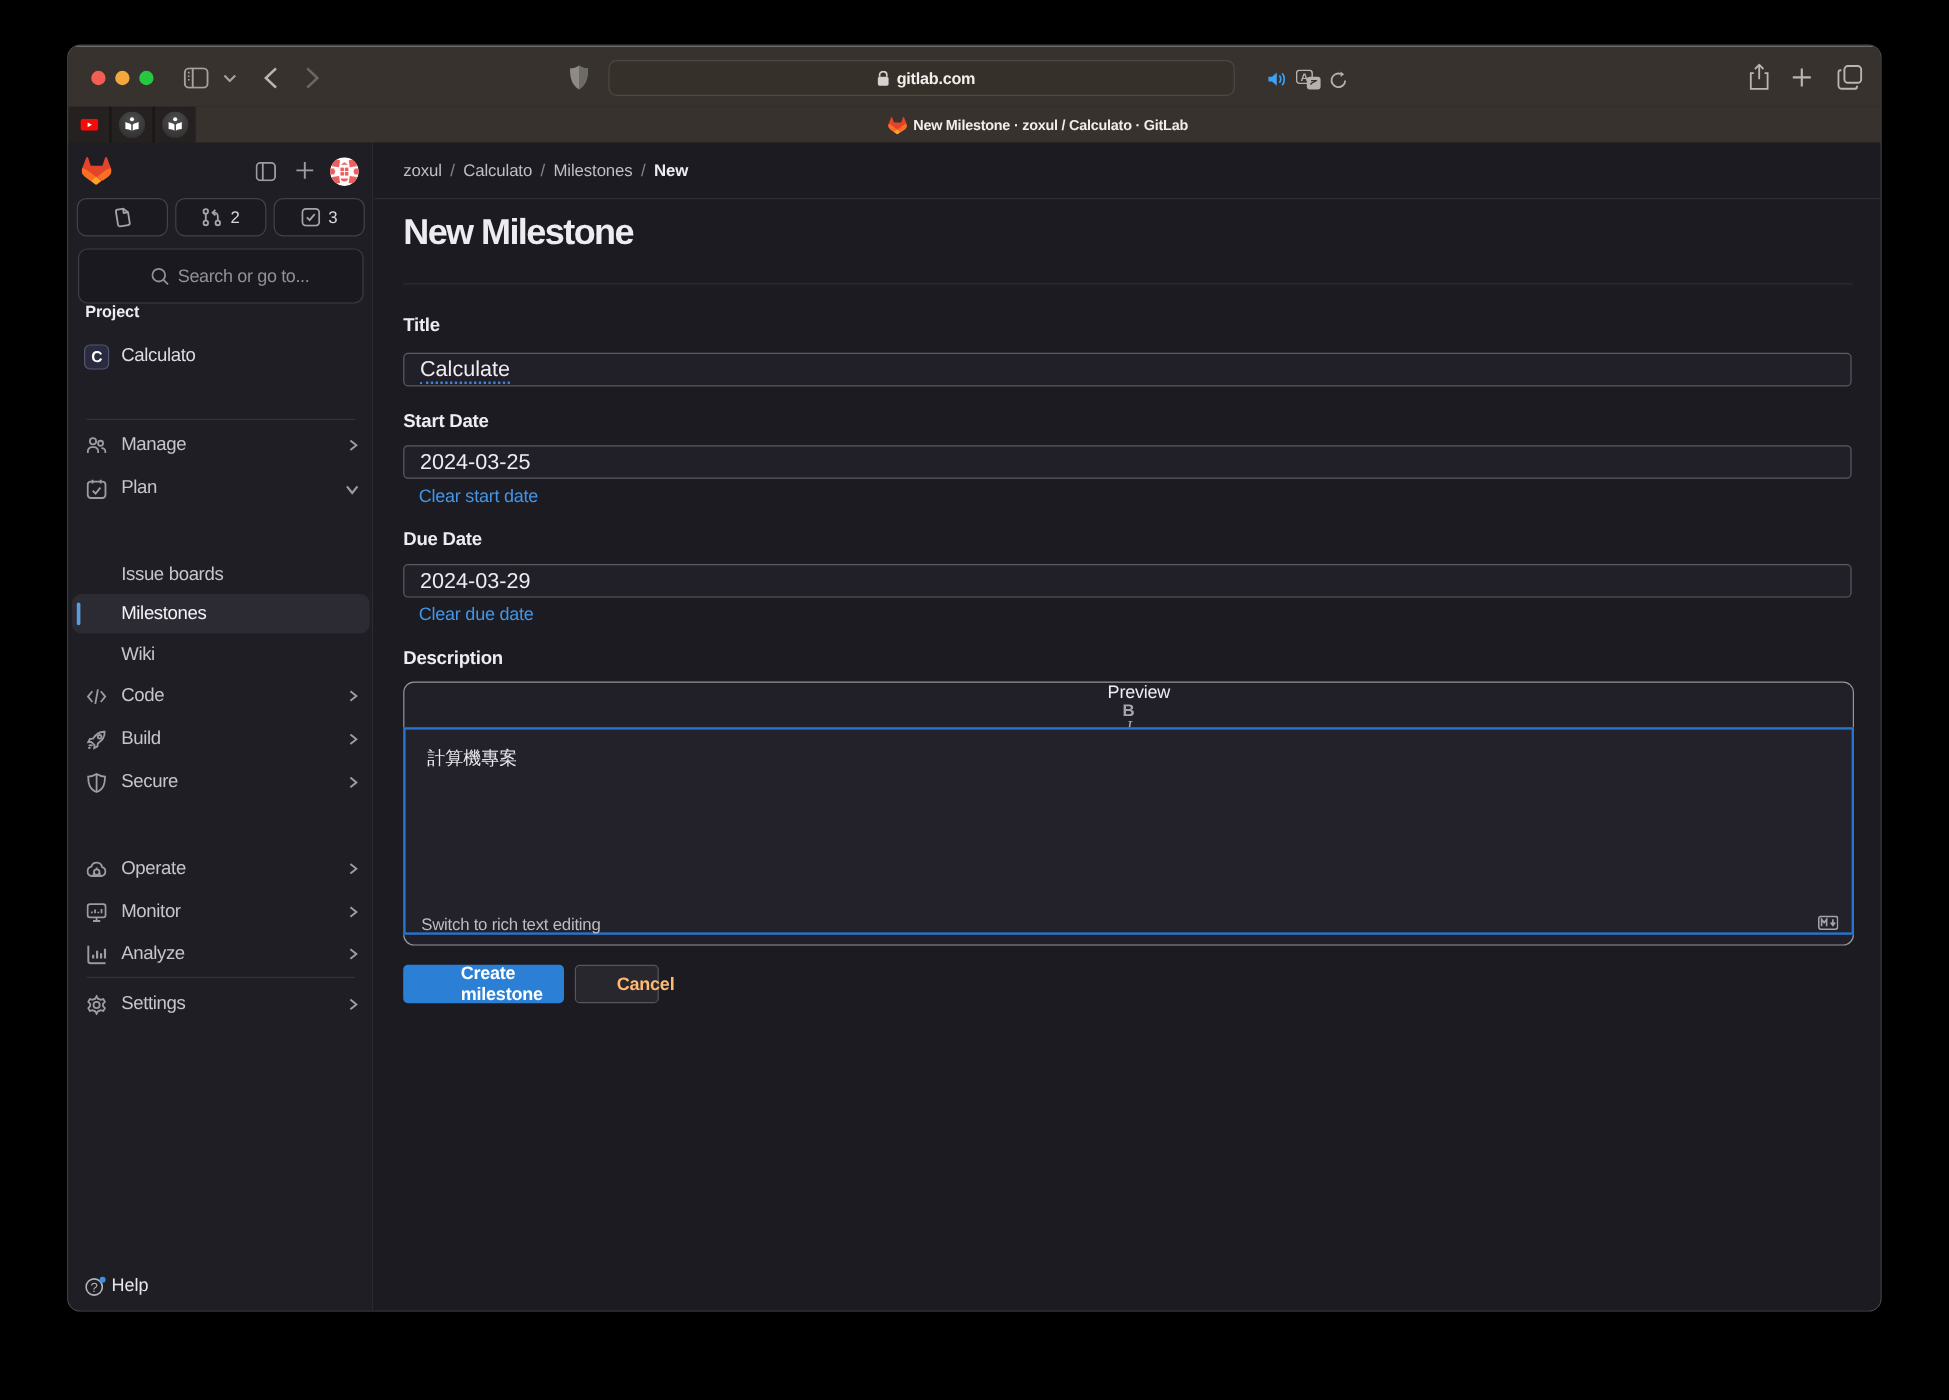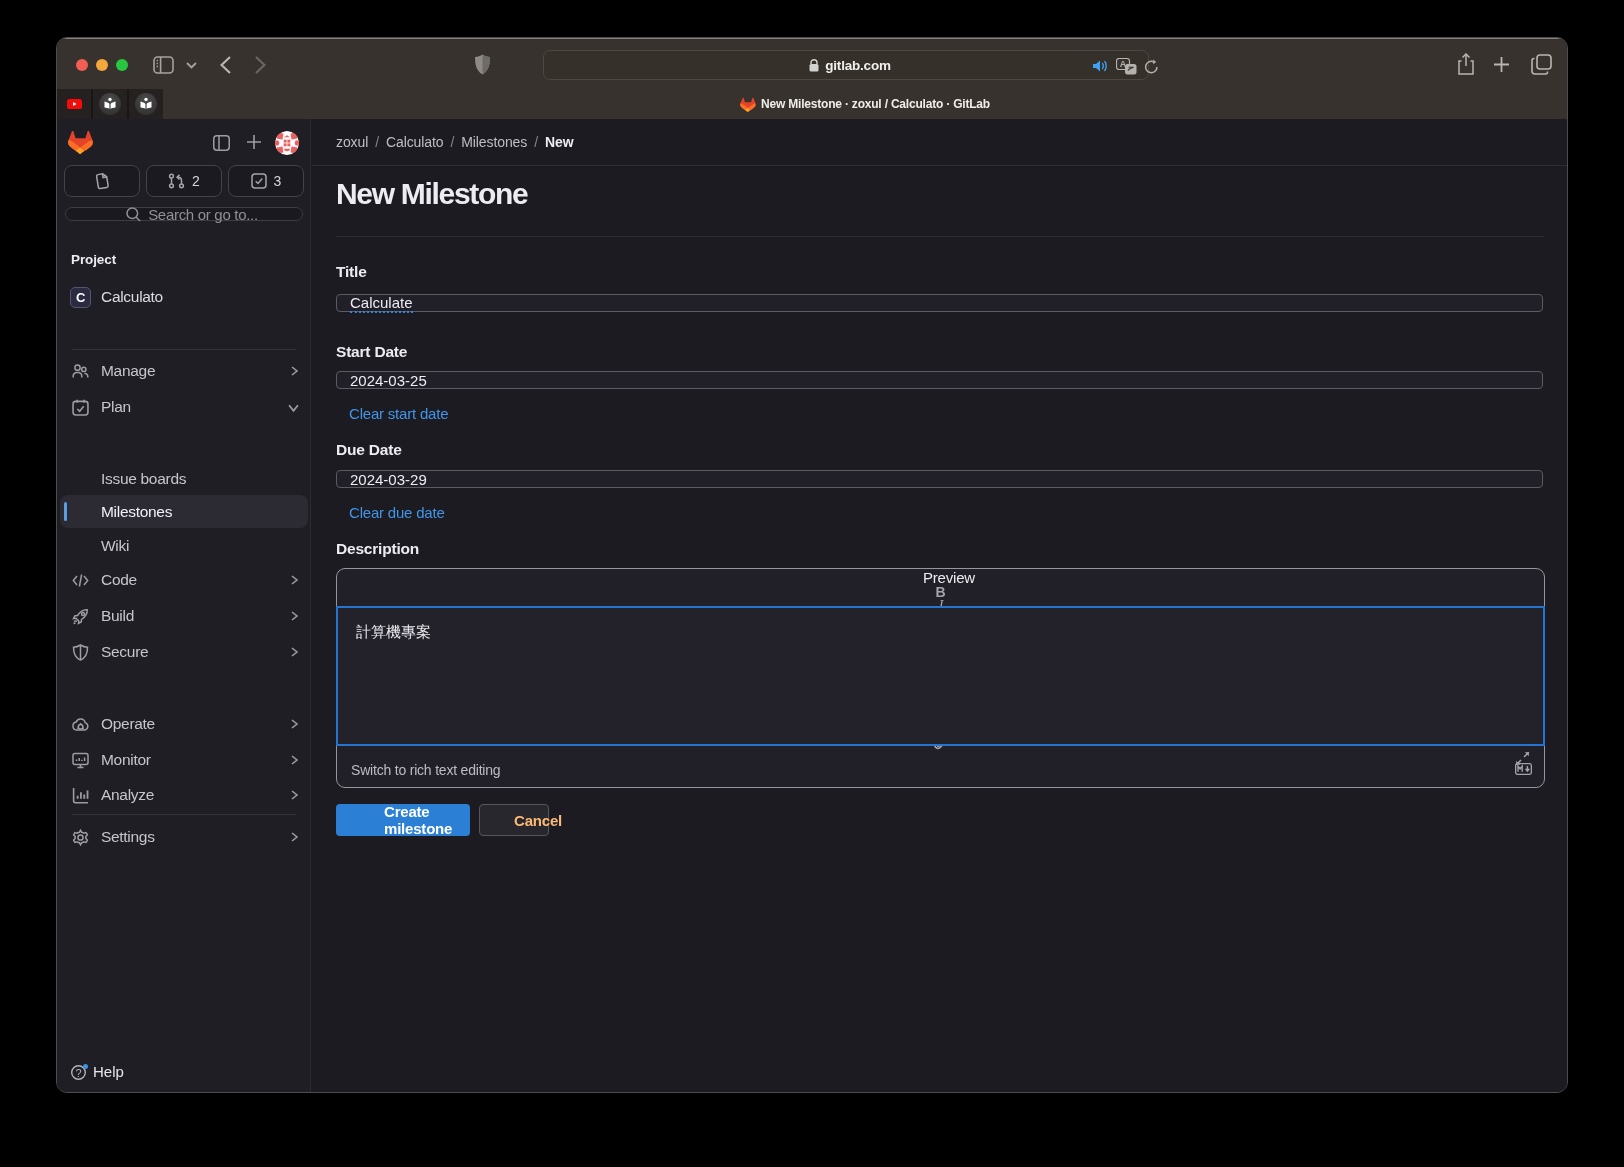--- a/index.html
+++ b/index.html
@@ -5,64 +5,64 @@
 * { margin:0; padding:0; box-sizing:border-box; }
 html,body { width:1624px; height:1167px; background:#000; font-family:"Liberation Sans", sans-serif; overflow:hidden; }
 #win { position:absolute; left:57px; top:38px; width:1510px; height:1054px; border-radius:10px; overflow:hidden; background:#1c1b21; outline:1px solid rgba(255,255,255,0.30); }
 
 #toolbar { position:absolute; left:0; top:0; width:1510px; height:51px; background:#37322d; border-top:1px solid rgba(255,255,255,0.38); }
 .tl { position:absolute; top:20px; width:12px; height:12px; border-radius:50%; }
 #tl-r { left:19px; background:#f25e53; }
 #tl-y { left:39px; background:#f4a73c; }
 #tl-g { left:59px; background:#27c83f; }
 .ticon { position:absolute; color:#a7a29d; }
-#addrbar { position:absolute; left:450px; top:11px; width:606px; height:30px; border-radius:7px; background:#353029; border:1px solid #4d4843;margin-left:36px; }
+#addrbar { position:absolute; left:450px; top:11px; width:522px; height:30px; border-radius:7px; background:#353029; border:1px solid #4d4843; }
 #addrtxt { position:absolute; left:8px; right:0; top:0; bottom:0; display:flex; align-items:center; justify-content:center; color:#f1efed; font-size:13.5px; font-weight:700; letter-spacing:-0.2px; }
 #tabstrip { position:absolute; left:0; top:51px; width:1510px; height:30px; background:#37322d; }
 #pinned { position:absolute; left:0; top:0; width:106px; height:30px; background:#242120; display:flex; }
 .pin-cell { width:35px; height:30px; position:relative; }
 .pin-sep { width:2px; height:30px; background:#191716; }
 #tabtitle { position:absolute; left:106px; right:0; top:0; height:30px; display:flex; align-items:center; justify-content:center; gap:5px; color:#f0eeec; font-size:12px; font-weight:700; letter-spacing:-0.2px; }
 
 #gl { position:absolute; left:0; top:81px; width:1510px; height:973px; background:#1c1b21; }
 #sidebar { position:absolute; left:0; top:0; width:254px; height:973px; background:#1f1e25; border-right:1px solid #2b2a31; }
 #main { position:absolute; left:255px; top:0; width:1255px; height:973px; background:#1c1b21; }
 
 .sb-ico { position:absolute; }
 #sb-btnrow { position:absolute; left:7px; top:46px; width:240px; height:32px; display:flex; gap:6px; }
 .sb-btn { flex:1; height:32px; background:#1b1a21; border:1px solid #43424a; border-radius:8px; display:flex; align-items:center; justify-content:center; gap:7px; color:#d7d6dc; font-size:14px; }
-#sb-search { position:absolute; left:8px; top:88px; width:238px; height:14px; background:#1a191f; border:1px solid #3e3d44; border-radius:8px; display:flex; align-items:center; justify-content:center; gap:7px; color:#909098; font-size:15px; letter-spacing:-0.3px;padding-left:16px; }
+#sb-search { position:absolute; left:8px; top:88px; width:238px; height:46px; background:#1a191f; border:1px solid #3e3d44; border-radius:8px; display:flex; align-items:center; justify-content:center; gap:7px; color:#909098; font-size:15px; letter-spacing:-0.3px;padding-left:16px; }
 #sb-menu { position:absolute; left:0; top:0; width:254px; height:973px; }
 .mi { position:absolute; left:0; width:254px; height:36px; display:flex; align-items:center; color:#c6c5cb; font-size:15.5px; letter-spacing:-0.3px; }
 .mi .ic { position:absolute; left:15px; width:17px; height:17px; }
 .mi .lbl { position:absolute; left:44px; }
 .mi .chev { position:absolute; right:12px; width:10px; height:10px; }
 .sect { position:absolute; left:14px; top:133px; color:#ececf1; font-weight:700; font-size:13.5px; letter-spacing:-0.1px; }
 .sb-div { position:absolute; left:15px; width:224px; height:1px; background:#33323a; }
 #mi-active { position:absolute; left:3px; right:3px; top:0.5px; height:33px; background:#2c2b33; border-radius:8px; }
 #mi-bar { position:absolute; left:6.5px; top:7.5px; width:3px; height:19px; border-radius:3px; background:#5b9edf; }
 #help { position:absolute; left:14px; top:944px; display:flex; align-items:center; gap:5px; color:#e7e6ec; font-size:15px; }
 
 #crumbs { position:absolute; left:0; top:0; width:1255px; height:47px; border-bottom:1px solid #2e2d34; display:flex; align-items:center; padding-left:24px; font-size:14px; color:#bfbec5; letter-spacing:-0.1px; }
 #crumbs .sep { color:#85848b; margin:0 7px; }
 #crumbs .cur { color:#ececf1; font-weight:700; }
 #content { position:absolute; left:24px; top:47px; width:1208px; height:926px; }
 #content > * { position:absolute; left:0; }
 h1 { color:#ececf1; font-size:30px; font-weight:700; letter-spacing:-1.3px; top:11px; }
 #hr1 { top:70px; width:1208px; height:1px; background:#2e2d34; }
 .flabel { color:#ececf1; font-weight:700; font-size:15.5px; letter-spacing:-0.2px; }
-.finput { width:1207px; height:18px; background:#211f27; border:1px solid #5c5b62; border-radius:4px; color:#ececf1; font-size:15px; display:flex; align-items:center; padding-left:13px; }
+.finput { width:1207px; height:28px; background:#211f27; border:1px solid #5c5b62; border-radius:4px; color:#ececf1; font-size:18px; display:flex; align-items:center; padding-left:13px; }
 .clearlink { color:#4295e7; font-size:15px; letter-spacing:-0.2px; padding-left:13px; }
 
 #editor { top:402px; width:1209px; height:220px; border:1px solid #96959b; border-radius:9px; background:#211f27; }
 #edtoolbar { position:absolute; left:0; top:0; right:0; height:38px; display:flex; align-items:center;flex-direction:column; }
 #preview { color:#ececf1; font-size:15px; font-weight:400; margin-left:17px; letter-spacing:-0.2px;}
 .tsep { width:1px; height:16px; background:#4a4950; margin:0 7px; }
 .tbtn { width:27.5px; height:28px; display:flex; align-items:center; justify-content:center; }
-#edarea { position:absolute; left:-1px; top:37px; width:1209px; height:140px; background:#232129; border:2px solid #2575d0; }
+#edarea { position:absolute; left:-1px; top:37px; width:1209px; height:173px; background:#232129; border:2px solid #2575d0; }
 #edtext { position:absolute; left:18px; top:15px; color:#e9e8ee; font-size:15px; }
 #edfoot { position:absolute; left:0; bottom:0; right:0; height:34px; display:flex; align-items:center; color:#bdbcc3; font-size:14px; padding:0 12px 0 14px; letter-spacing:-0.2px; }
 #mdico { margin-left:auto; color:#9d9ca4; }
 #btnrow { display:flex; gap:9px; }
 .btn { height:32px; border-radius:4px; font-size:15px; font-weight:700; display:flex; align-items:center; justify-content:center; letter-spacing:-0.2px;padding-left:48px; }
 #btn-create { width:134px; background:#2b80d6; color:#fff; }
 #btn-cancel { width:70px; background:#28272e; border:1px solid #56555c; color:#fdba74; }
 </style>
 </head>
 <body>

